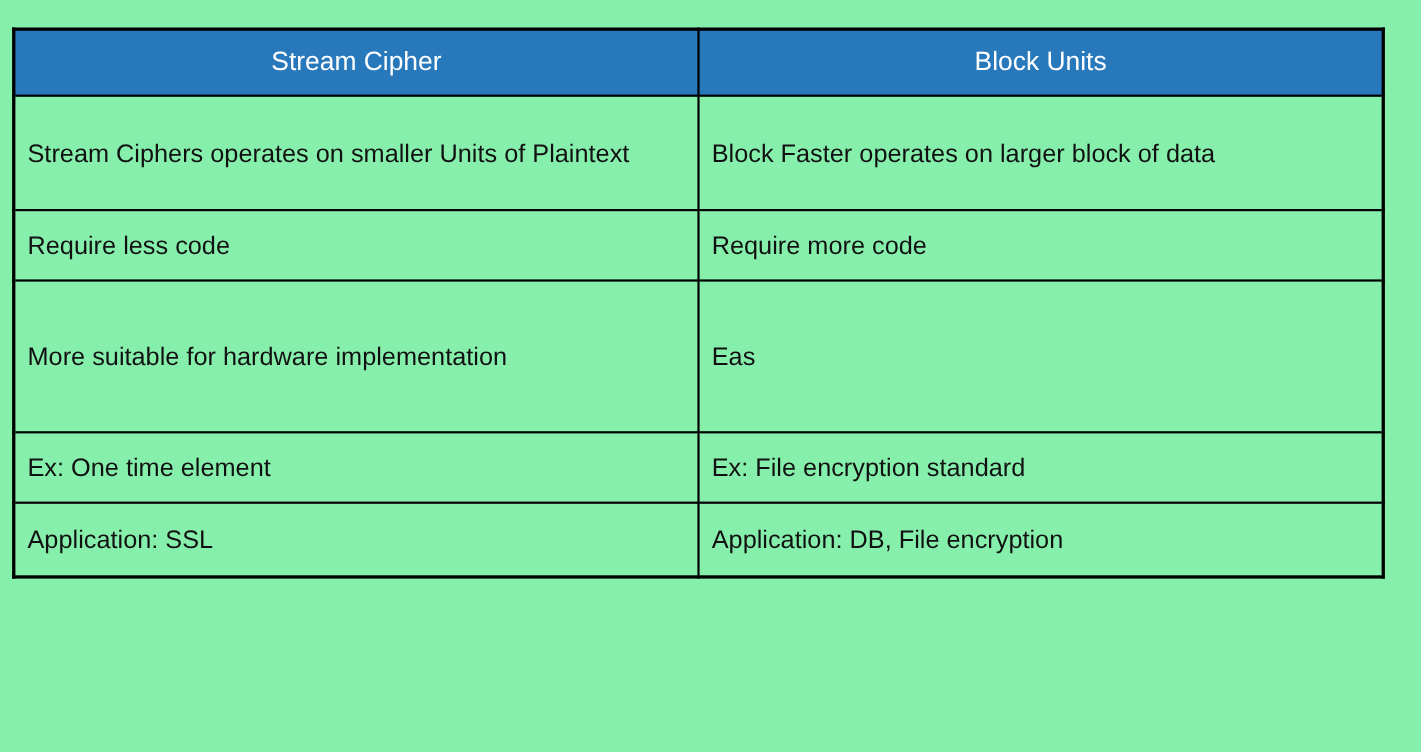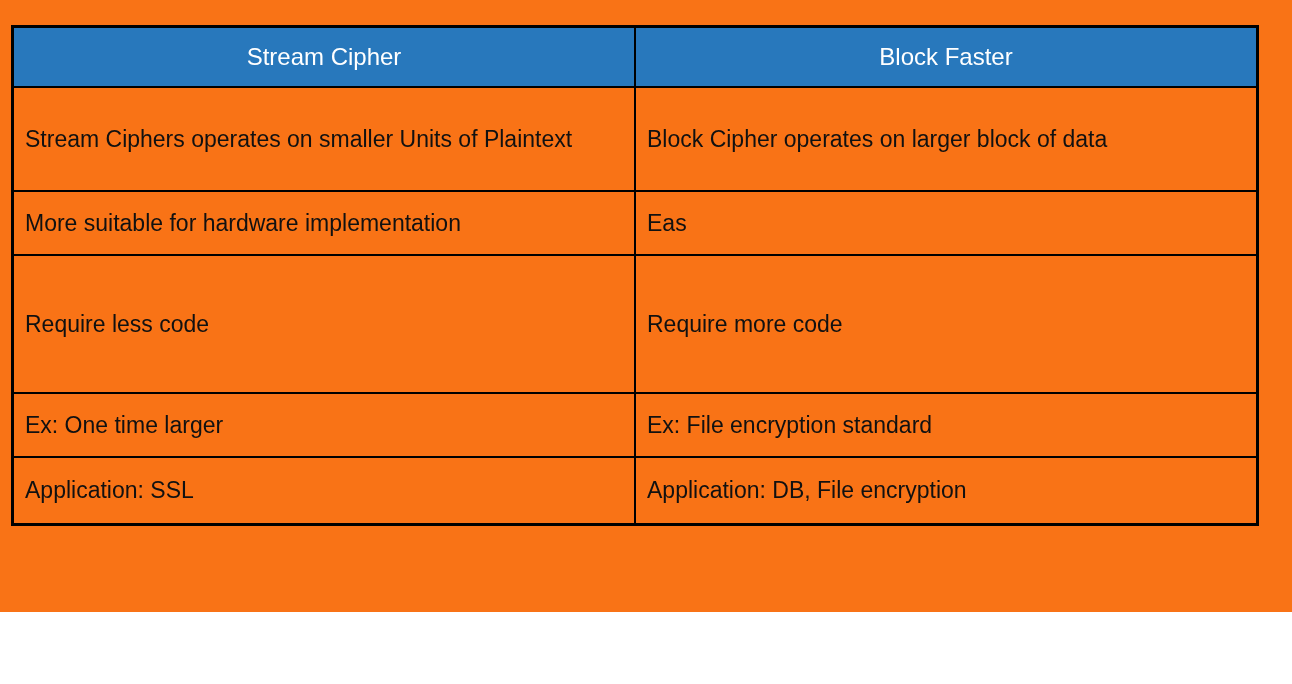--- a/index.html
+++ b/index.html
@@ -11,22 +11,22 @@
   * { box-sizing: border-box; }
   html, body {
     margin: 0;
     padding: 0;
     background: #ffffff;
     font-family: "Liberation Sans", sans-serif;
   }
   .page {
     position: relative;
     width: 1292px;
-    height: 612px;
-    background: #f97316;
+    height: 684px;
+    background: #86efac;
     overflow: hidden;
   }
   table.cipher-table {
     position: absolute;
     left: 11px;
     top: 25px;
     width: 1248px;
     border-collapse: collapse;
     table-layout: fixed;
     border: 3px solid var(--border-color);
@@ -64,38 +64,38 @@
   tbody tr:nth-child(7) { height: 64px; font-weight: bold; }
 </style>
 </head>
 <body>
 
 <div class="page">
   <table class="cipher-table">
     <thead>
       <tr>
         <th>Stream Cipher</th>
-        <th>Block Faster</th>
+        <th>Block Units</th>
       </tr>
     </thead>
     <tbody>
       <tr>
         <td>Stream Ciphers operates on smaller Units of Plaintext</td>
-        <td>Block Cipher operates on larger block of data</td>
+        <td>Block Faster operates on larger block of data</td>
+      </tr>
+      <tr>
+        <td>Require less code</td>
+        <td>Require more code</td>
       </tr>
       <tr>
         <td>More suitable for hardware implementation</td>
         <td>Eas</td>
       </tr>
       <tr>
-        <td>Require less code</td>
-        <td>Require more code</td>
-      </tr>
-      <tr>
-        <td>Ex: One time larger</td>
+        <td>Ex: One time element</td>
         <td>Ex: File encryption standard</td>
       </tr>
       <tr>
         <td>Application: SSL</td>
         <td>Application: DB, File encryption</td>
       </tr>
     </tbody>
   </table>
 </div>
 

